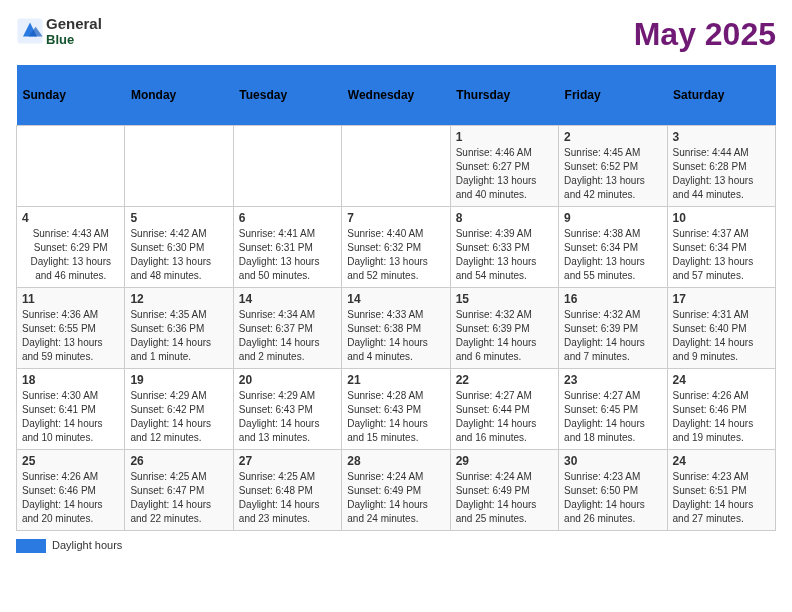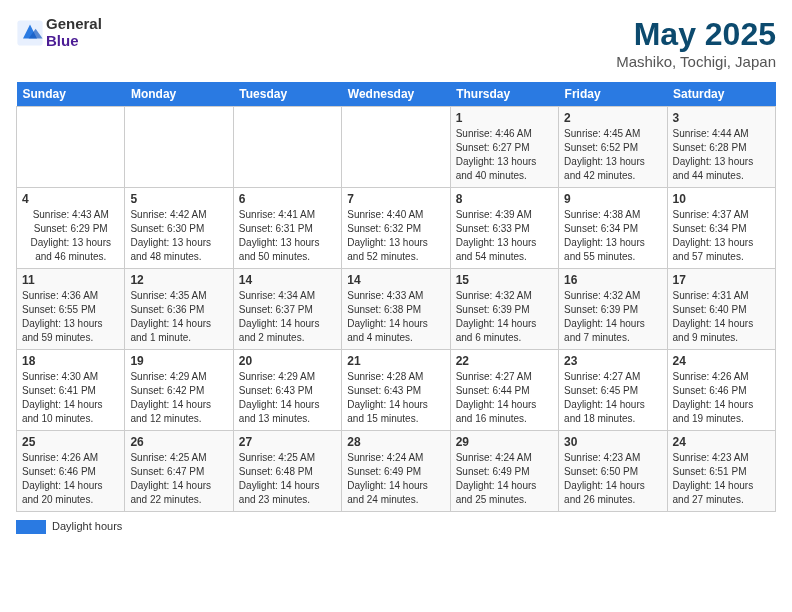--- a/index.html
+++ b/index.html
@@ -25,37 +25,37 @@
       width: 28px;
       height: 28px;
       margin-right: 2px;
     }
     .title-block {
       text-align: right;
     }
     .title-block h1 {
       font-size: 32px;
       font-weight: bold;
-      color: #0c4a6e;
+      color: #701a75;
     }
     .title-block h2 {
       font-size: 15px;
       font-weight: normal;
       color: #555;
     }
     table {
       width: 100%;
       border-collapse: collapse;
       font-size: 11px;
     }
     thead tr th {
       background: #2a7ae2;
-      color: #ffffff;
+      color: #000000;
       text-align: left;
-      padding: 5px 6px;
+      padding: 23px 6px;
       font-size: 12px;
       font-weight: bold;
     }
     tbody tr td {
       border: 1px solid #ccc;
       vertical-align: top;
       padding: 4px 5px;
       width: 14.28%;
       min-height: 80px;
       color: #333;
@@ -99,26 +99,25 @@
 
 <div class="header">
   <div class="logo">
     <svg class="logo-icon" viewBox="0 0 40 40">
       <rect x="2" y="2" width="36" height="36" rx="4" fill="#e8f0fe"></rect>
       <polygon points="10,28 20,8 30,28" fill="#2a7ae2"></polygon>
       <polygon points="18,28 28,14 38,28" fill="#1a5bbf" opacity="0.7"></polygon>
     </svg>
     <div>
       <div style="font-size:15px;font-weight:bold;color:#333;line-height:1.1;">General</div>
-      <div style="font-size:15px;font-weight:bold;color:#4c1d95;line-height:1.1;">Blue</div>
+      <div style="font-size:13px;font-weight:bold;color:#14532d;line-height:1.1;">Blue</div>
     </div>
   </div>
   <div class="title-block">
     <h1>May 2025</h1>
-    <h2>Mashiko, Tochigi, Japan</h2>
   </div>
 </div>
 
 <table>
   <thead>
     <tr id="header-row">
         <th>Sunday</th>
         <th>Monday</th>
         <th>Tuesday</th>
         <th>Wednesday</th>

